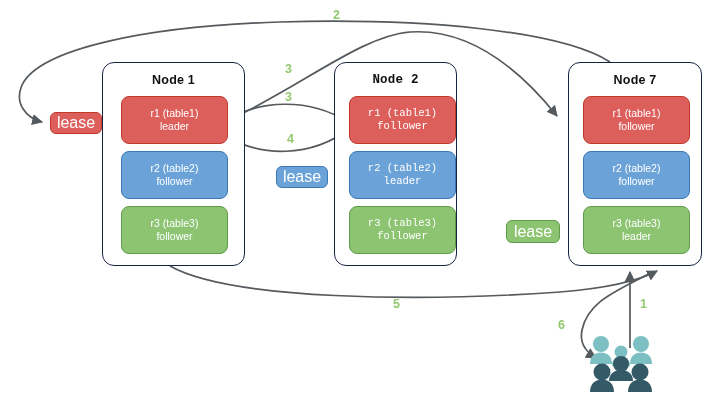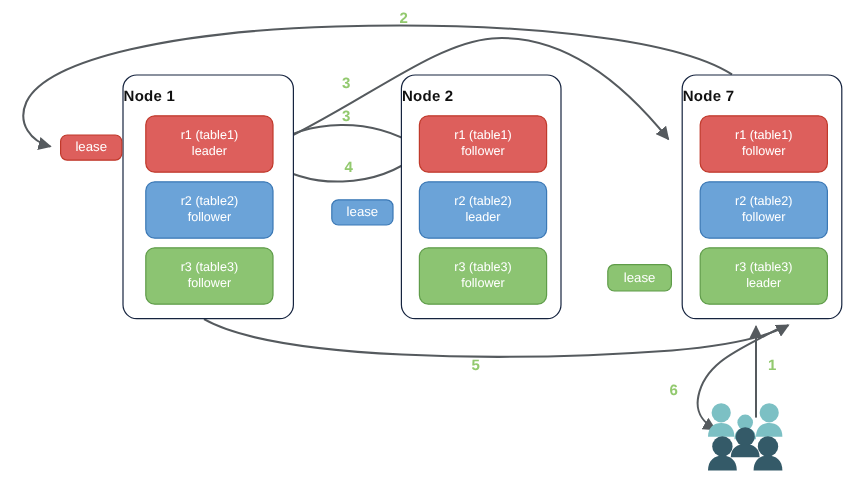--- a/index.html
+++ b/index.html
@@ -31,21 +31,21 @@
     box-sizing: border-box;
     border: 1.6px solid #16243f;
     border-radius: 12px;
     background: #ffffff;
   }
   .node-title {
     position: absolute;
     left: 0;
     right: 0;
     top: 10px;
-    text-align: left;
+    text-align: center;
     font-size: 12.5px;
     font-weight: bold;
     color: #111111;
     letter-spacing: 0.2px;
   }
   .replica {
     position: absolute;
     box-sizing: border-box;
     border-radius: 8px;
     display: flex;
@@ -59,21 +59,21 @@
     border-style: solid;
   }
   .replica .ln { display: block; }
   .lease-chip {
     position: absolute;
     box-sizing: border-box;
     border-radius: 6px;
     border-width: 1.4px;
     border-style: solid;
     color: #ffffff;
-    font-size: 11px;
+    font-size: 16px;
     display: flex;
     align-items: center;
     justify-content: center;
   }
   .edge-label {
     position: absolute;
     font-size: 12.5px;
     font-weight: bold;
     color: #92c96e;
     user-select: none;
@@ -118,21 +118,21 @@
     <div class="replica" style="left:18px; top:88px; width:107px; height:48px; background:#6ba3d8; border-color:#3b78b5;">
       <span class="ln">r2 (table2)</span>
       <span class="ln">follower</span>
     </div>
     <div class="replica" style="left:18px; top:143px; width:107px; height:48px; background:#8cc472; border-color:#5f9c49;">
       <span class="ln">r3 (table3)</span>
       <span class="ln">follower</span>
     </div>
   </div>
 
-  <div class="node-box" style="left:334px; top:62px; width:134px; height:204px;">
+  <div class="node-box" style="left:334px; top:62px; width:123px; height:204px;font-family:Liberation Mono, monospace;">
     <div class="node-title">Node 2</div>
     <div class="replica" style="left:14px; top:33px; width:107px; height:48px; background:#dd5f5c; border-color:#c0392b;">
       <span class="ln">r1 (table1)</span>
       <span class="ln">follower</span>
     </div>
     <div class="replica" style="left:14px; top:88px; width:107px; height:48px; background:#6ba3d8; border-color:#3b78b5;">
       <span class="ln">r2 (table2)</span>
       <span class="ln">leader</span>
     </div>
     <div class="replica" style="left:14px; top:143px; width:107px; height:48px; background:#8cc472; border-color:#5f9c49;">

